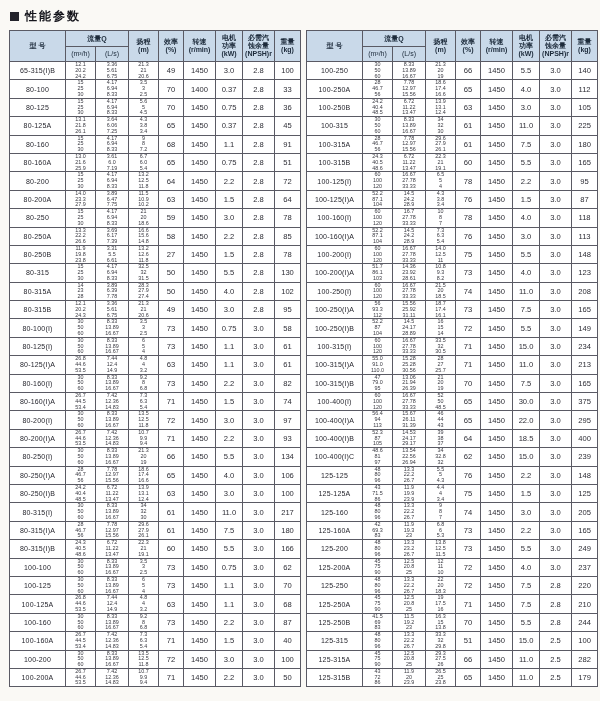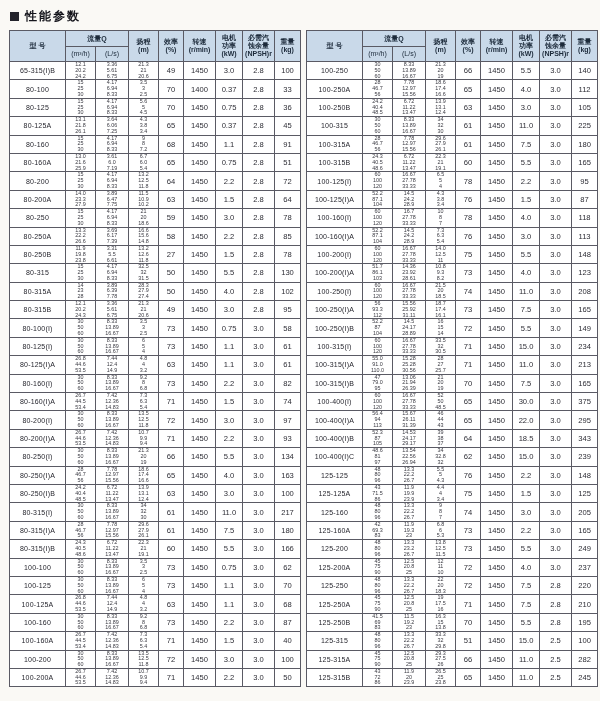--- a/index.html
+++ b/index.html
@@ -488,21 +488,21 @@
             <td class="stacked">7.78
 12.97
 15.56</td>
             <td class="stacked">18.6
 17.4
 16.6</td>
             <td class="single">65</td>
             <td class="single">1450</td>
             <td class="single">4.0</td>
             <td class="single">3.0</td>
-            <td class="single">163</td>
+            <td class="single">106</td>
           </tr>
           <tr>
             <td class="c-model">80-250(I)B</td>
             <td class="stacked">24.2
 40.4
 48.5</td>
             <td class="stacked">6.72
 11.22
 13.47</td>
             <td class="stacked">13.9
@@ -1071,21 +1071,21 @@
             <td class="stacked">14.53
 24.17
 29.17</td>
             <td class="stacked">39
 38
 37</td>
             <td class="single">64</td>
             <td class="single">1450</td>
             <td class="single">18.5</td>
             <td class="single">3.0</td>
-            <td class="single">343</td>
+            <td class="single">400</td>
           </tr>
           <tr>
             <td class="c-model">100-400(I)C</td>
             <td class="stacked">48.6
 81
 97</td>
             <td class="stacked">13.54
 22.56
 26.94</td>
             <td class="stacked">34
@@ -1241,21 +1241,21 @@
             <td class="stacked">11.5
 19.2
 23</td>
             <td class="stacked">16.3
 15
 13.8</td>
             <td class="single">70</td>
             <td class="single">1450</td>
             <td class="single">5.5</td>
             <td class="single">2.8</td>
-            <td class="single">195</td>
+            <td class="single">244</td>
           </tr>
           <tr>
             <td class="c-model">125-315</td>
             <td class="stacked">48
 80
 96</td>
             <td class="stacked">13.3
 22.2
 26.7</td>
             <td class="stacked">33.3
@@ -1292,18 +1292,18 @@
             <td class="stacked">11.9
 20
 23.9</td>
             <td class="stacked">26.5
 25
 23.8</td>
             <td class="single">65</td>
             <td class="single">1450</td>
             <td class="single">11.0</td>
             <td class="single">2.5</td>
-            <td class="single">245</td>
+            <td class="single">179</td>
           </tr>
         </tbody>
       </table>
   </div>
 </div>
 
 </body></html>

